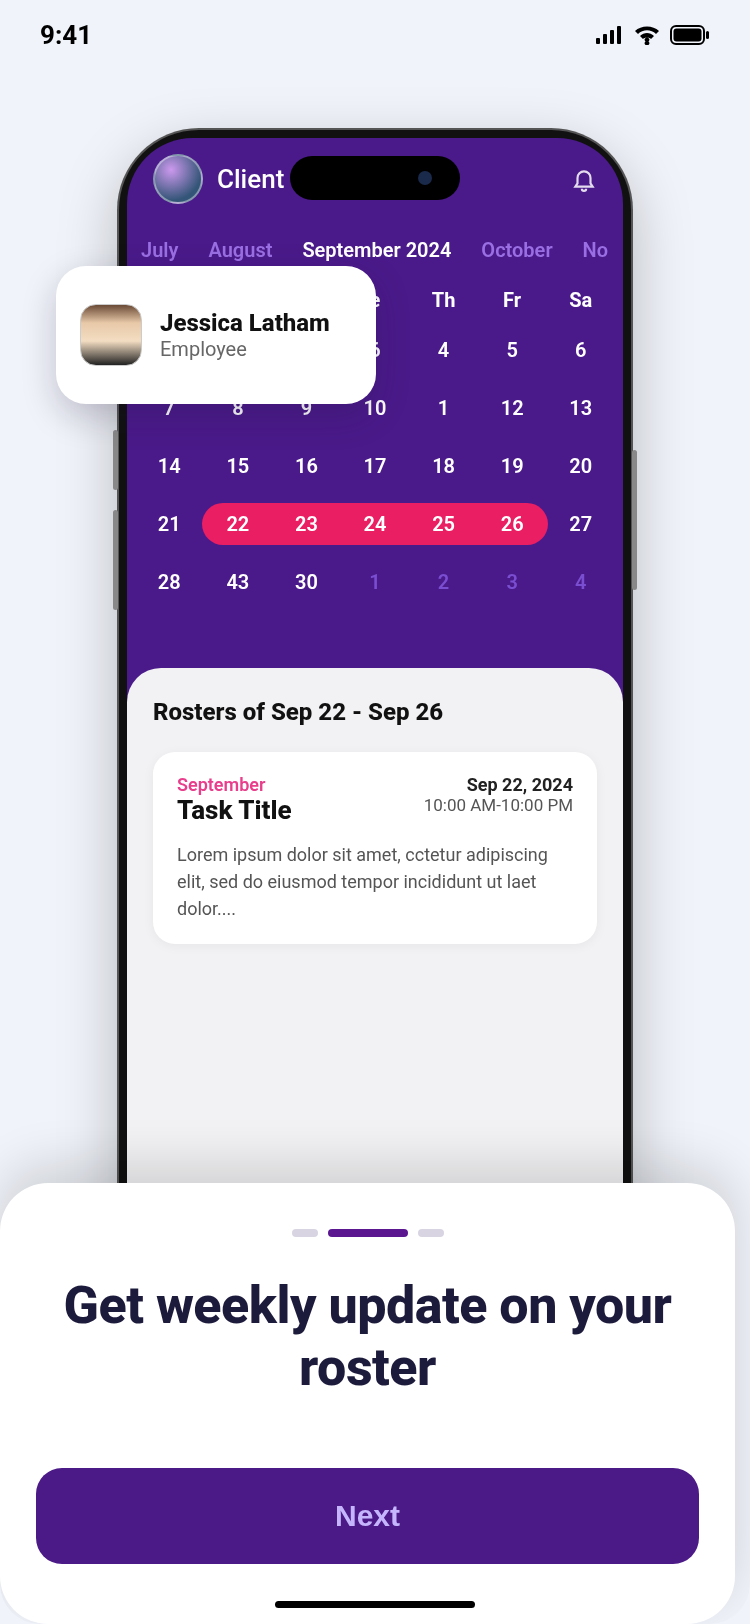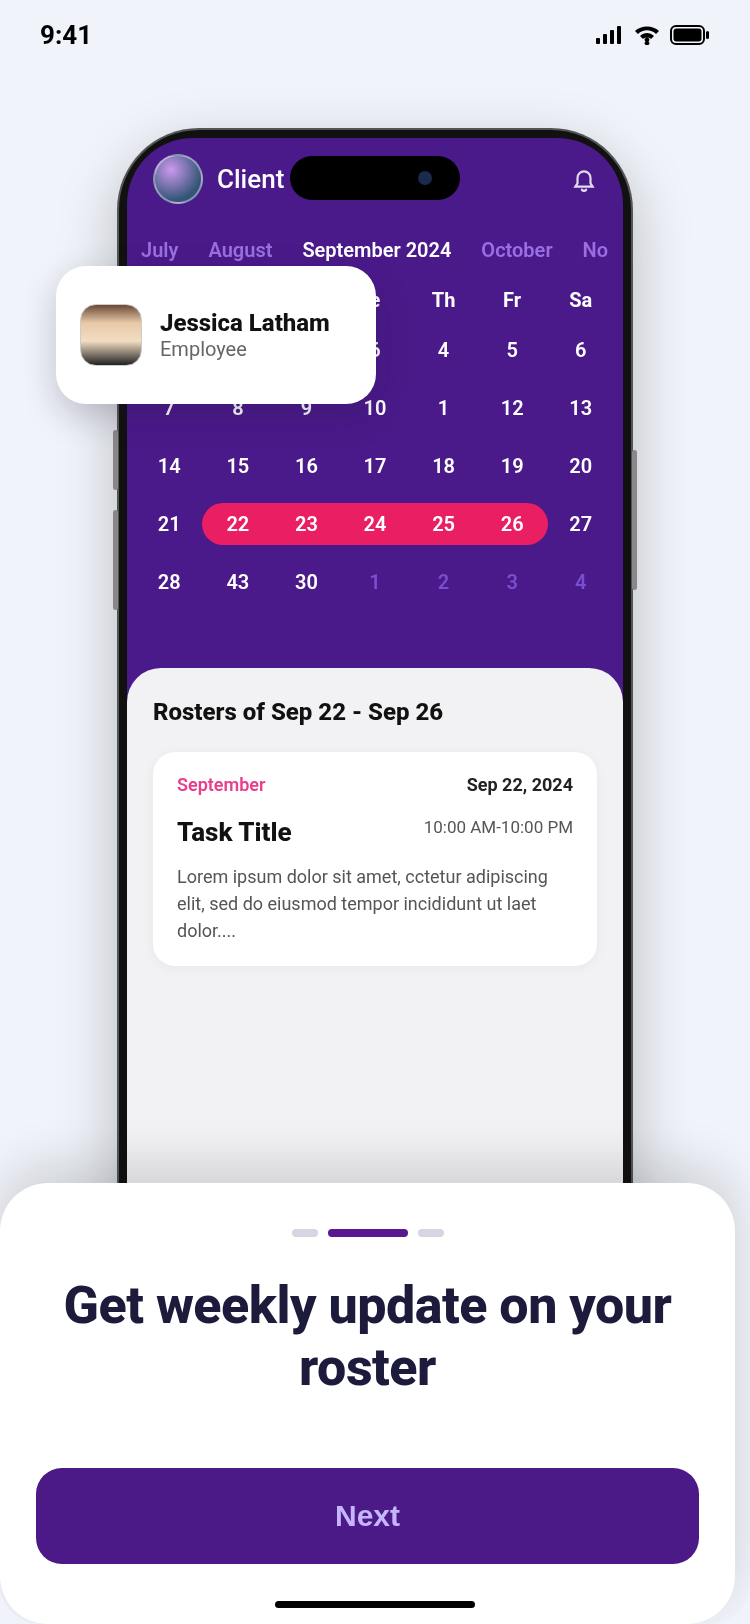--- a/index.html
+++ b/index.html
@@ -89,21 +89,21 @@
     padding:30px 26px;
   }
   .roster-title { font-size:24px; font-weight:800; color:#111; }
   .task-card {
     margin-top:26px; background:#fff; border-radius:22px;
     padding:22px 24px; box-shadow:0 2px 12px rgba(0,0,0,.05);
   }
   .task-card .tag { color:#e83e8c; font-weight:600; font-size:18px; }
   .task-card .row1 { display:flex; justify-content:space-between; align-items:flex-start; }
   .task-card .date { font-size:18px; font-weight:700; color:#222; }
-  .task-card .row2 { display:flex; justify-content:space-between; align-items:flex-start; margin-top:22px;}
+  .task-card .row2 { display:flex; justify-content:space-between; align-items:flex-start; margin-top:0;}
   .task-card .title { font-size:26px; font-weight:800; color:#111; }
   .task-card .time { font-size:17px; color:#555; }
   .task-card .desc { margin-top:16px; font-size:18px; color:#555; line-height:1.5; }
 
   
   .employee-float {
     position:absolute; left:56px; top:266px;
     width:320px; background:#fff; border-radius:30px;
     box-shadow:0 12px 34px rgba(30,20,60,.22);
     display:flex; align-items:center; gap:18px;

